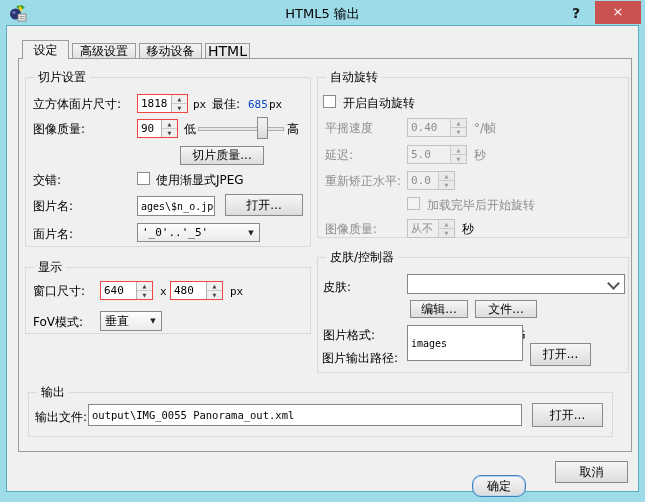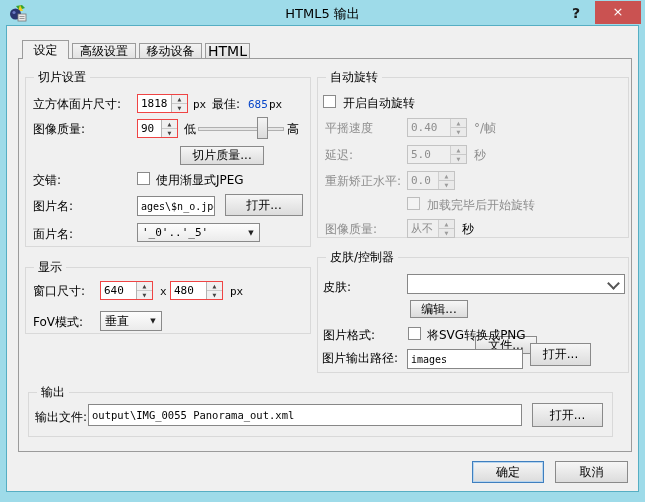--- a/index.html
+++ b/index.html
@@ -214,35 +214,35 @@
 
   <div class="group" style="left:317px;top:257px;width:312px;height:116px;">
     <span class="legend">皮肤/控制器</span>
   </div>
   <div class="lbl" style="left:323px;top:280px;">皮肤:</div>
   <div class="combo" style="left:407px;top:274px;width:218px;height:20px;">
     <span class="val"></span>
     <span class="chev"></span>
   </div>
   <div class="btn" style="left:410px;top:300px;width:58px;height:18px;">编辑...</div>
-  <div class="btn" style="left:475px;top:300px;width:62px;height:18px;margin-top:36px;">文件...</div>
+  <div class="btn" style="left:475px;top:300px;width:62px;height:18px;">文件...</div>
   <div class="lbl" style="left:323px;top:328px;">图片格式:</div>
   <span class="checkbox" style="left:408px;top:327px;"></span>
   <div class="lbl" style="left:427px;top:328px;">将SVG转换成PNG</div>
   <div class="lbl" style="left:322px;top:351px;">图片输出路径:</div>
-  <div class="input" style="left:407px;top:349px;width:116px;height:20px;">
+  <div class="input" style="left:407px;top:325px;width:116px;height:36px;">
     <span class="path">images</span>
   </div>
   <div class="btn" style="left:530px;top:343px;width:61px;height:23px;">打开...</div>
 
   <div class="group" style="left:28px;top:392px;width:585px;height:45px;">
     <span class="legend">输出</span>
   </div>
   <div class="lbl" style="left:35px;top:410px;">输出文件:</div>
   <div class="input" style="left:88px;top:404px;width:434px;height:22px;">
     <span class="path" style="font-size:10.5px;">output\IMG_0055 Panorama_out.xml</span>
   </div>
   <div class="btn" style="left:532px;top:403px;width:71px;height:24px;">打开...</div>
 
-  <div class="btn primary" style="left:472px;top:461px;width:72px;height:22px;">确定</div>
+  <div class="btn primary" style="left:472px;top:475px;width:54px;height:22px;border-radius:9px;">确定</div>
   <div class="btn" style="left:555px;top:461px;width:73px;height:22px;">取消</div>
 
 </div>
 
 </body></html>

